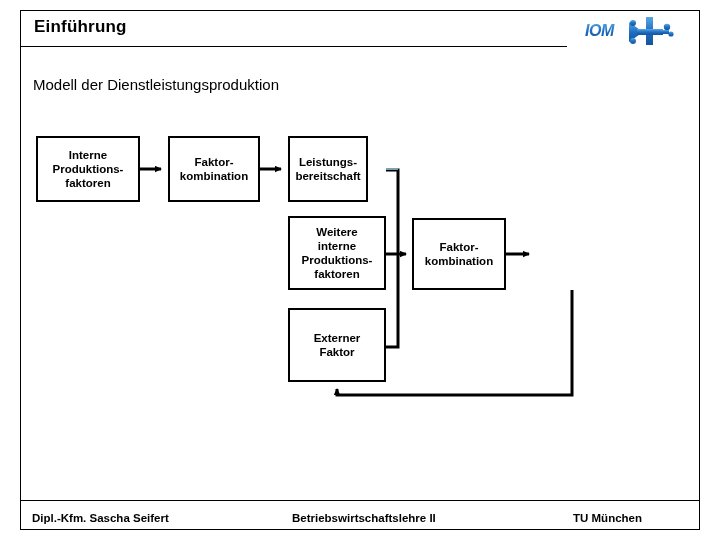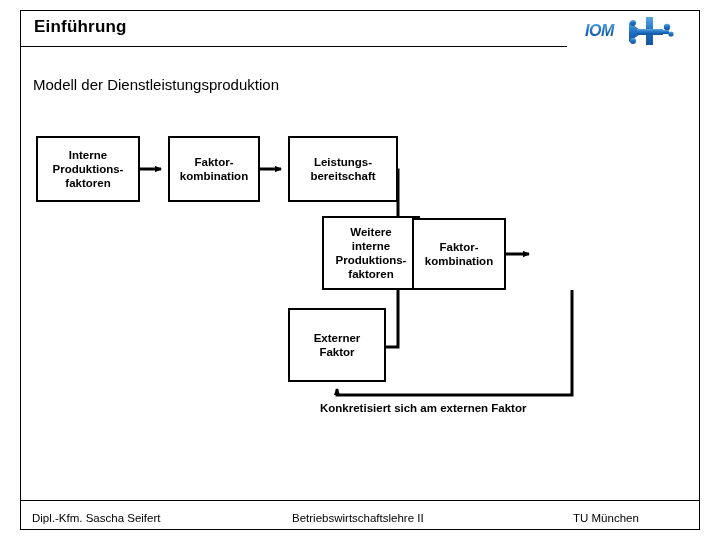--- a/index.html
+++ b/index.html
@@ -108,20 +108,21 @@
     width: 678px;
     height: 1px;
     background: #000000;
   }
   .footer-text {
     position: absolute;
     top: 512px;
     font-size: 11.5px;
     color: #000000;
     white-space: nowrap;
+    font-weight: bold;
   }
   #footer-left  { left: 32px; }
   #footer-mid   { left: 292px; }
   #footer-right { left: 573px; }
 
   #caption {
     position: absolute;
     left: 320px;
     top: 402px;
     font-size: 11.5px;
@@ -199,35 +200,34 @@
     </g>
   </svg>
 
   <div class="node" style="left:36px;  top:136px; width:104px; height:66px;">Interne
 Produktions-
 faktoren</div>
 
   <div class="node" style="left:168px; top:136px; width:92px;  height:66px;">Faktor-
 kombination</div>
 
-  <div class="node" style="left:288px; top:136px; width:110px;  height:66px;">Leistungs-
+  <div class="node" style="left:288px; top:136px; width:80px;  height:66px;">Leistungs-
 bereitschaft</div>
 
-  <div class="node" style="left:288px; top:216px; width:98px;  height:74px;margin-left:34px;">Weitere
+  <div class="node" style="left:288px; top:216px; width:98px;  height:74px;">Weitere
 interne
 Produktions-
 faktoren</div>
 
   <div class="node" style="left:412px; top:218px; width:94px;  height:72px;">Faktor-
 kombination</div>
 
 
   <div class="node" style="left:288px; top:308px; width:98px;  height:74px;">Externer
 Faktor</div>
 
-  <div id="caption">Konkretisiert sich am externen Faktor</div>
 
   <div id="footer-rule"></div>
   <div class="footer-text" id="footer-left">Dipl.-Kfm. Sascha Seifert</div>
   <div class="footer-text" id="footer-mid">Betriebswirtschaftslehre II</div>
   <div class="footer-text" id="footer-right">TU München</div>
 
 </div>
 
 </body></html>

